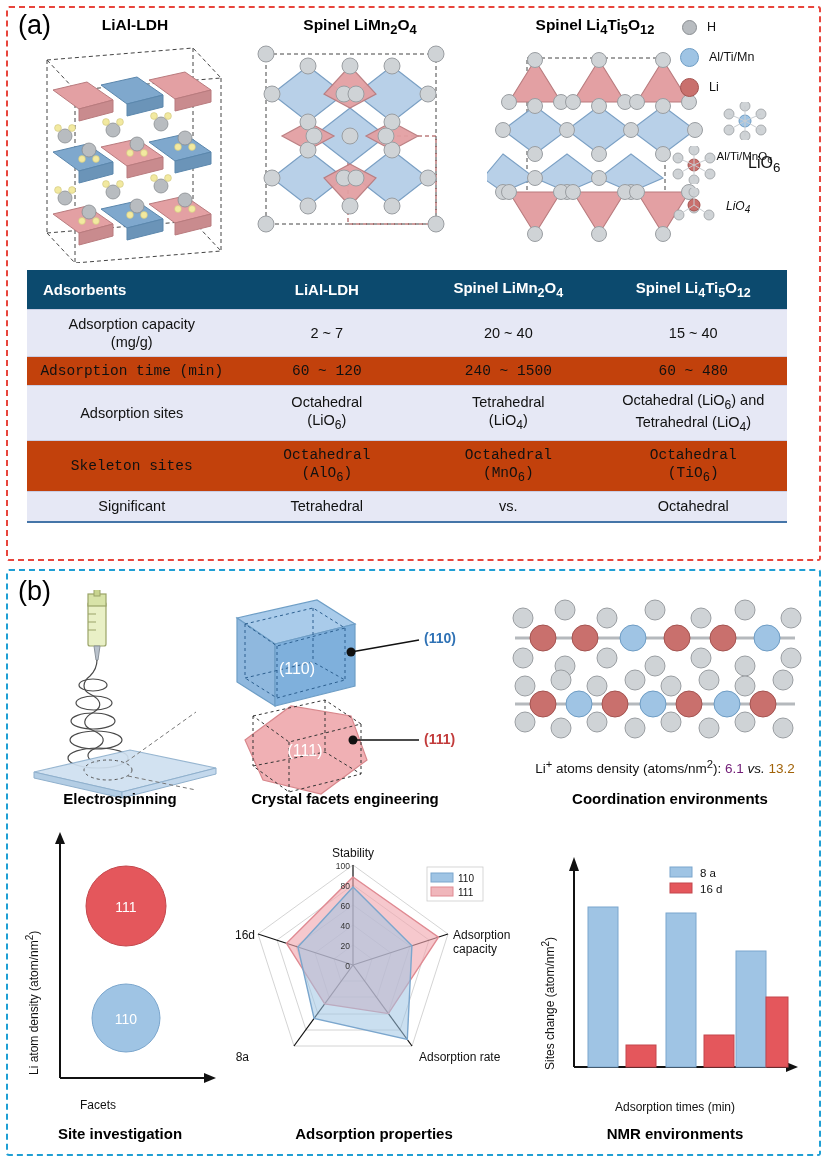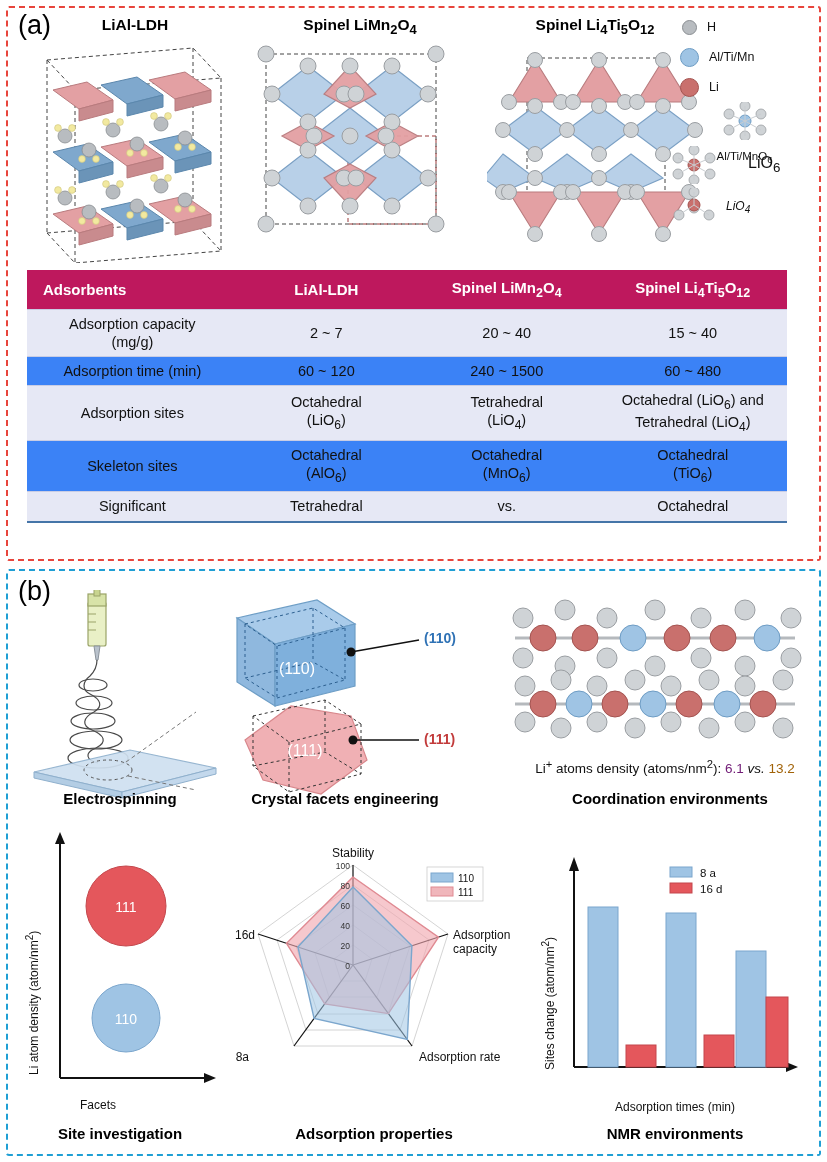--- a/index.html
+++ b/index.html
@@ -66,38 +66,38 @@
   
   table.data {
     position: absolute;
     left: 27px;
     top: 270px;
     width: 760px;
     border-collapse: collapse;
     font-size: 14.5px;
   }
   table.data th {
-    background: #be185d;
+    background: #0c4a6e;
     color: #fff;
     font-weight: bold;
     font-size: 15px;
     padding: 9px 20px;
     text-align: center;
     border: none;
   }
   table.data th.first { text-align: left; padding-left: 16px; }
   table.data td {
     text-align: center;
     padding: 5px 4px;
     border-top: 1px solid #c9cde4;
     color: #111;
     line-height: 1.25;
   }
   table.data tr.shade td { background: #e6e8f5; }
-  table.data tr.plain td { background: #3b82f6; }
+  table.data tr.plain td { background: #c2410c; font-family: Liberation Mono, monospace; }
   .blue-t { color: #2f72b5; }
   .red-t { color: #e8453c; }
   .tbl-bottom { border-bottom: 2px solid #4575a8; }
 
   
   svg { display: block; }
 
   .sub-caption {
     position: absolute;
     font-size: 15px;

